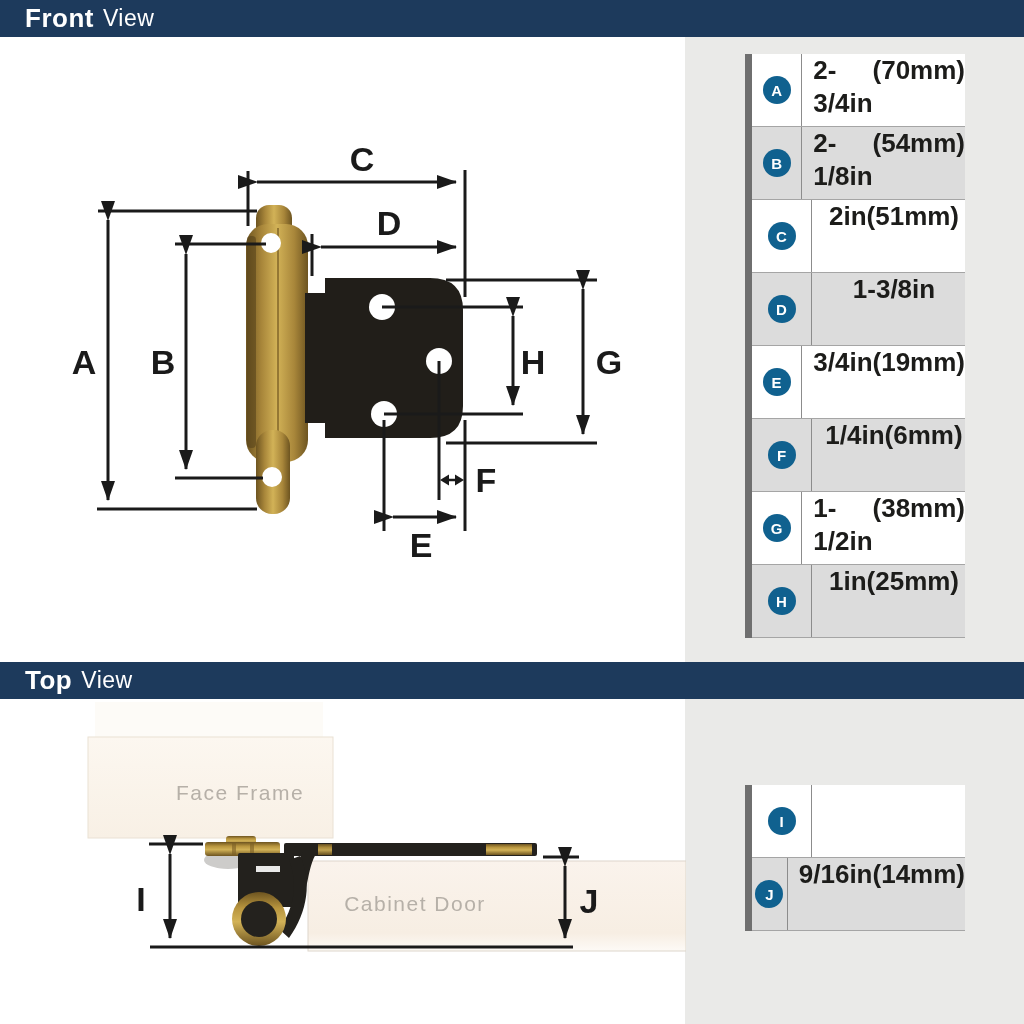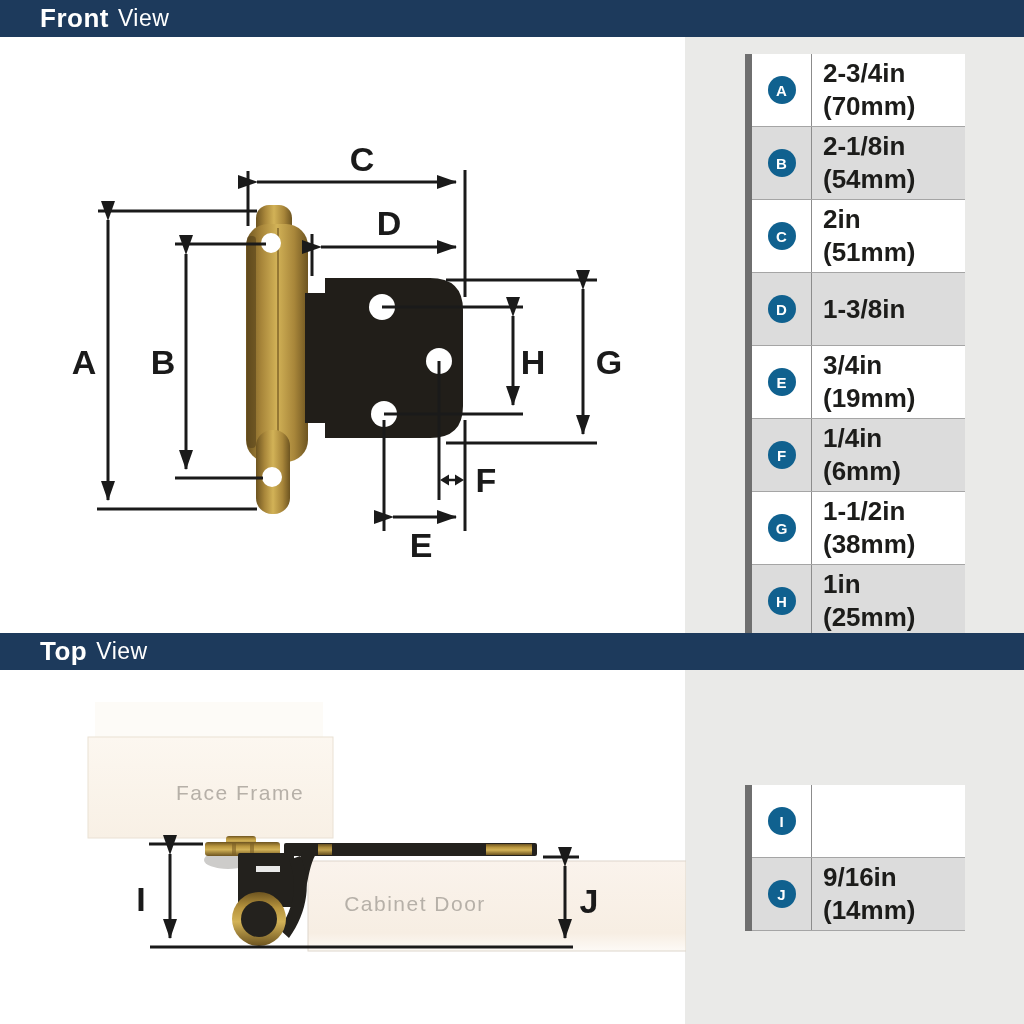--- a/index.html
+++ b/index.html
@@ -7,37 +7,37 @@
     --accent-bar-gray:#6f6f6f; --ink:#1c1c1a; --label-gray:#b6b0a8;
   }
   *{margin:0;padding:0;box-sizing:border-box;}
   html,body{width:1024px;height:1024px;}
   body{
     position:relative;background:#ffffff;overflow:hidden;
     font-family:"Liberation Sans", sans-serif;color:var(--ink);
   }
   .gray-panel{position:absolute;left:685px;top:0;width:339px;height:1024px;background:var(--panel-gray);}
   .title-bar{position:absolute;left:0;width:1024px;height:37px;background:var(--navy);
-    display:flex;align-items:center;padding-left:40px;z-index:6;}
+    display:flex;align-items:center;padding-left:25px;z-index:6;}
   .title-bar .t-bold{font-weight:bold;font-size:26px;color:#fff;letter-spacing:.5px;}
   .title-bar .t-light{font-weight:normal;font-size:23px;color:#fff;margin-left:9px;letter-spacing:.5px;}
   #bar-front{top:0;}
-  #bar-top{top:633px;text-align:center;}
+  #bar-top{top:662px;text-align:center;}
 
   .dim-table{position:absolute;left:745px;width:220px;z-index:5;}
   #table-front{top:54px;}
   #table-top{top:785px;}
   .dim-table .accent{position:absolute;left:0;top:0;bottom:0;width:7px;background:var(--accent-bar-gray);}
   .rows{margin-left:7px;}
   .trow{display:flex;height:73px;background:#fff;border-bottom:1px solid #a5a5a5;}
   .trow:nth-child(even){background:var(--row-gray);}
   .badge-cell{width:60px;display:flex;align-items:center;justify-content:center;border-right:1px solid #8c8c8c;}
   .badge{width:28px;height:28px;border-radius:50%;background:var(--badge-blue);color:#fff;
     font-weight:bold;font-size:15px;display:flex;align-items:center;justify-content:center;}
-  .val-cell{flex:1;display:flex;flex-direction:column;justify-content:center;padding-left:11px;}
+  .val-cell{flex:1;display:flex;flex-direction:row;justify-content:center;padding-left:11px;}
   .val{font-weight:bold;font-size:26px;line-height:33px;}
   .metric{font-weight:bold;font-size:26px;line-height:33px;}
 
   .diagram{position:absolute;left:0;z-index:3;}
   #front-diagram{top:37px;}
   #top-diagram{top:696px;}
   svg text.dim-label{font-family:"Liberation Sans", sans-serif;font-weight:bold;font-size:34px;fill:#1a1a1a;}
   svg text.soft-label{font-family:"Liberation Sans", sans-serif;font-weight:normal;font-size:21px;
     fill:var(--label-gray);letter-spacing:1.5px;}
   .dim{stroke:#1a1a1a;stroke-width:3;fill:none;}

